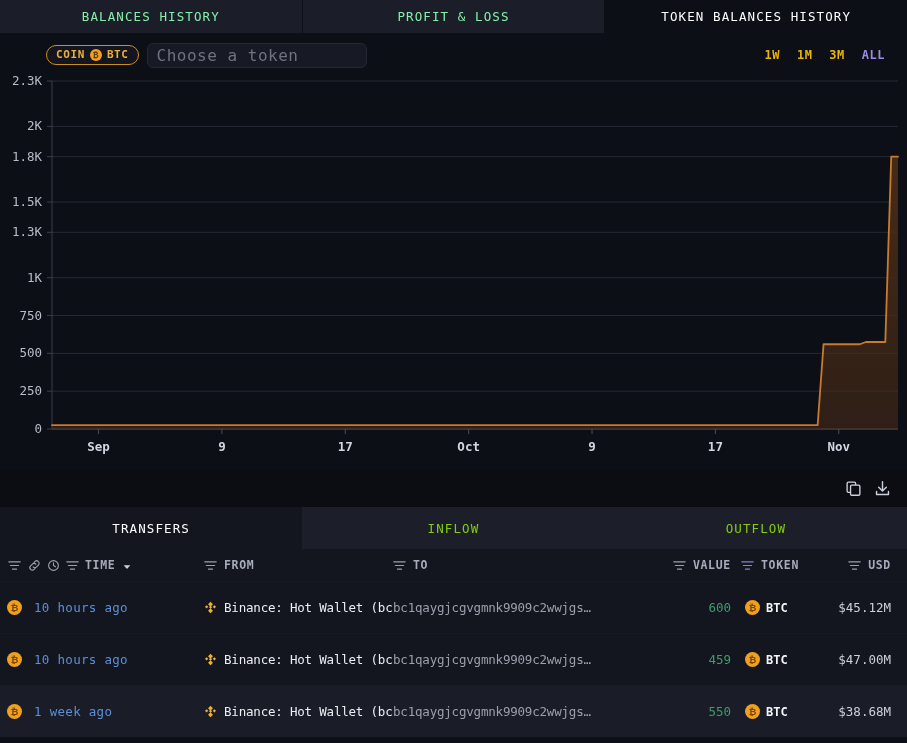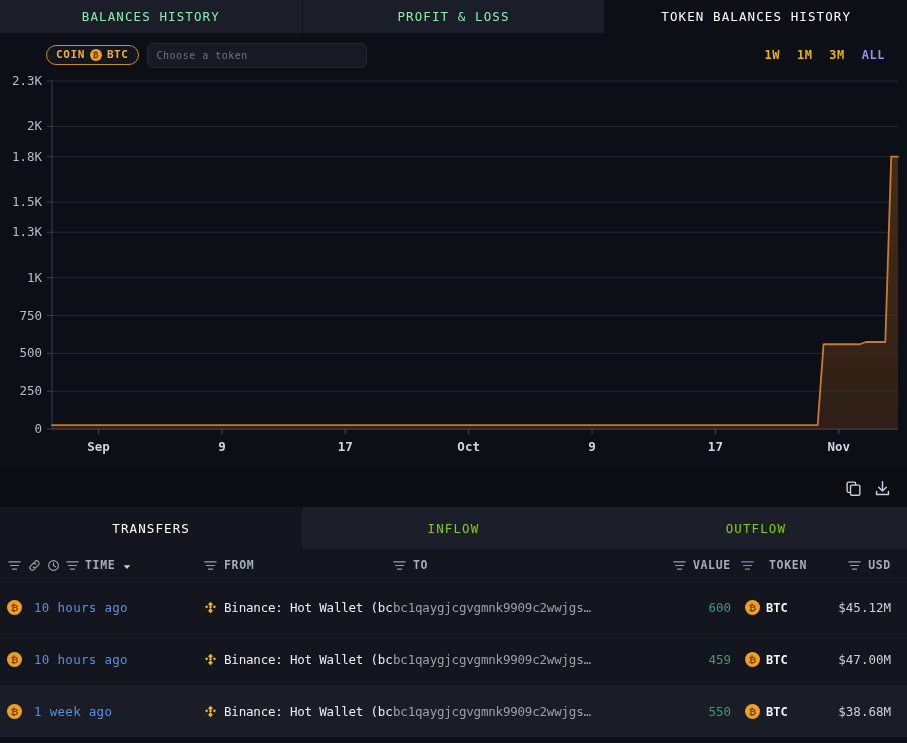--- a/index.html
+++ b/index.html
@@ -42,21 +42,21 @@
   .btc-dot {
     width: 12px; height: 12px; border-radius: 50%;
     background: #f0a020; color: #6b3b00;
     font-size: 9px; line-height: 12px; text-align: center;
     font-weight: bold; display: inline-block;
   }
   .token-input {
     margin-left: 8px;
     width: 220px; height: 25px;
     background: #171a24; border: 1px solid #242734; border-radius: 6px;
-    color: #8b90a0; font-size: 10px;
+    color: #8b90a0; font-size: 16px;
     font-family: "DejaVu Sans Mono", "Liberation Mono", monospace;
     padding: 0 9px; letter-spacing: .5px;
     outline: none;
   }
   .token-input::placeholder { color: #6e7382; }
 
   .ranges { margin-left: auto; display: flex; gap: 17px; align-items: center; }
   .range {
     font-size: 12px; color: #eab308; cursor: pointer;
     letter-spacing: .5px; font-weight: bold;
@@ -105,21 +105,21 @@
   .c-to    { width: 258px; flex: none; }
   .c-value { width: 80px;  flex: none; text-align: right; }
   .c-token { width: 76px;  flex: none; display: flex; align-items: center; gap: 6px; padding-left: 14px; }
   .c-usd   { width: 100px; flex: none; text-align: right; padding-right: 16px; }
 
   .thead .c-time  { display: flex; align-items: flex-end; gap: 6px; padding-left: 0; }
   .thead .c-from,
   .thead .c-to    { display: flex; align-items: center; gap: 7px; }
   .thead .c-value,
   .thead .c-usd   { display: flex; align-items: center; gap: 7px; justify-content: flex-end; }
-  .thead .c-token { display: flex; align-items: center; gap: 15px; padding-left: 10px; }
+  .thead .c-token { display: flex; align-items: center; gap: 7px; padding-left: 10px; }
 
   .filter-ic { flex: none; }
   .time-blue { color: #5b8fd9; letter-spacing: .3px; }
   .addr-white { color: #eceef3; letter-spacing: -.2px; white-space: nowrap; overflow: hidden; }
   .addr-grey { color: #9ba0ad; letter-spacing: -.2px; white-space: nowrap; overflow: hidden; }
   .val-green { color: #3e9c6d; }
   .tok-name { color: #f2f4f8; font-weight: bold; font-size: 12px; }
   .usd-grey { color: #ccd0da; }
   .from-wrap { display: flex; align-items: center; gap: 7px; min-width: 0; }
   .coin-ic { width: 15px; height: 15px; flex: none; }

